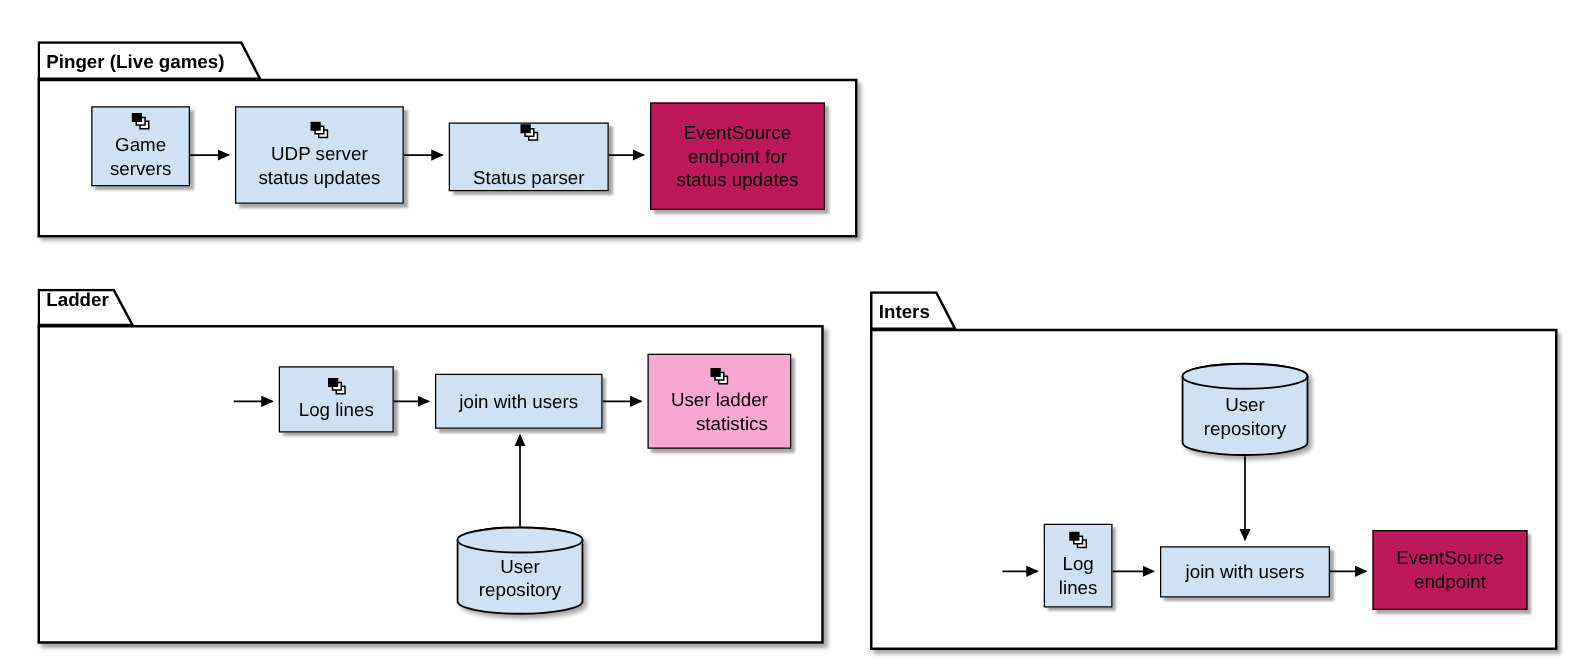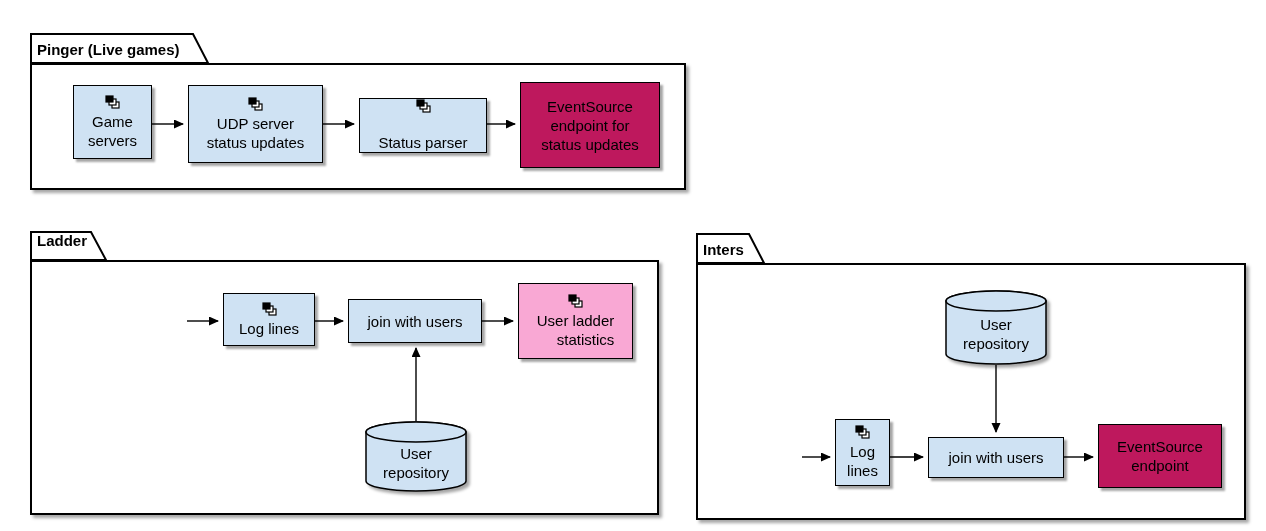--- a/index.html
+++ b/index.html
@@ -84,21 +84,21 @@
     <line x1="315" y1="321" x2="343" y2="321" stroke="#000" stroke-width="1.4" marker-end="url(#ah)"></line>
     <line x1="482" y1="321" x2="513" y2="321" stroke="#000" stroke-width="1.4" marker-end="url(#ah)"></line>
     <line x1="416" y1="421" x2="416" y2="348" stroke="#000" stroke-width="1.4" marker-end="url(#ah)"></line>
 
     <line x1="996" y1="365" x2="996" y2="432" stroke="#000" stroke-width="1.4" marker-end="url(#ah)"></line>
     <line x1="802" y1="457" x2="830" y2="457" stroke="#000" stroke-width="1.4" marker-end="url(#ah)"></line>
     <line x1="890" y1="457" x2="923" y2="457" stroke="#000" stroke-width="1.4" marker-end="url(#ah)"></line>
     <line x1="1064" y1="457" x2="1093" y2="457" stroke="#000" stroke-width="1.4" marker-end="url(#ah)"></line>
   </svg>
 
-  <div class="node rect-node" style="left:73px;top:85px;width:79px;height:74px;">
+  <div class="node rect-node" style="left:73px;top:85px;width:79px;height:64px;">
     <svg class="stack-icon" width="15" height="14" viewBox="0 0 15 14">
       <rect x="7" y="7" width="7" height="6" fill="#fff" stroke="#000" stroke-width="1.2"></rect>
       <rect x="4" y="4" width="7" height="6" fill="#fff" stroke="#000" stroke-width="1.2"></rect>
       <rect x="1" y="1" width="7" height="6" fill="#000" stroke="#000" stroke-width="1.2"></rect>
     </svg>
     <span class="node-label">Game
 servers</span>
   </div>
 
   <div class="node rect-node" style="left:188px;top:85px;width:135px;height:78px;">

